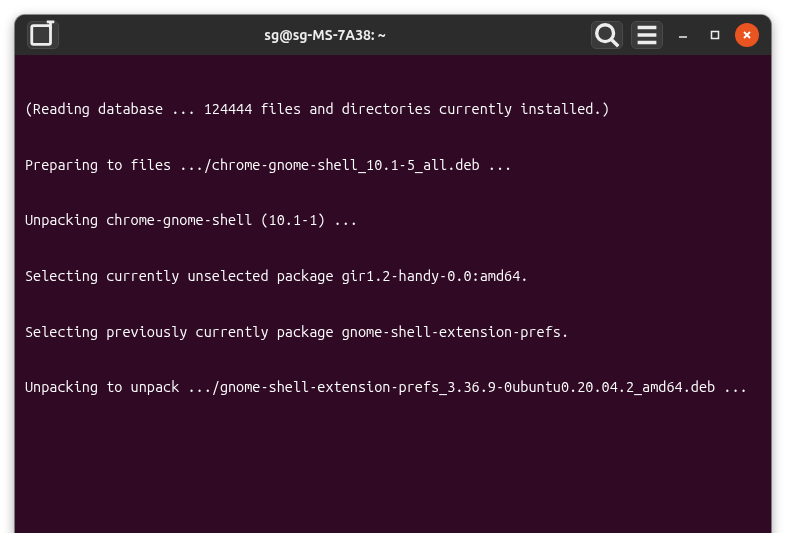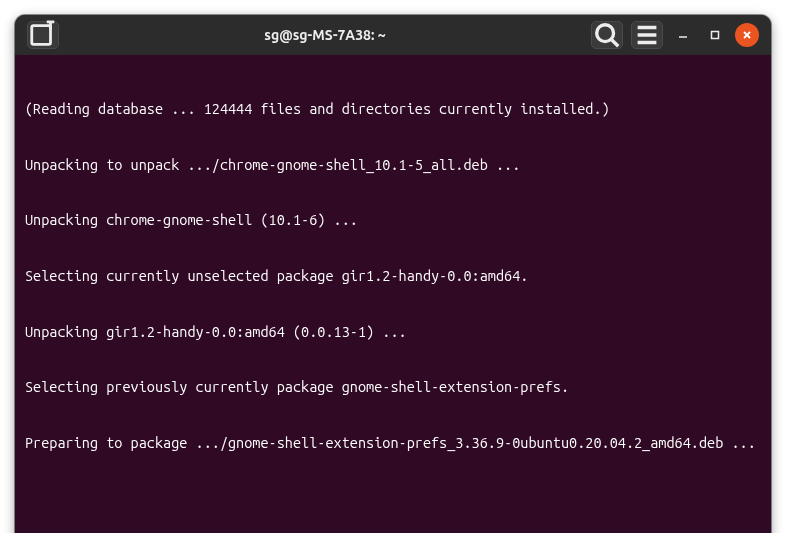--- a/index.html
+++ b/index.html
@@ -134,26 +134,25 @@
         <svg viewBox="0 0 10 10" stroke="currentColor" stroke-width="1.8">
           <line x1="2" y1="2" x2="8" y2="8"></line>
           <line x1="8" y1="2" x2="2" y2="8"></line>
         </svg>
       </div>
     </div>
   </div>
 
   <div class="terminal-body">
     <span class="line">(Reading database ... 124444 files and directories currently installed.)</span>
-    <span class="line">Unpacking to unpack .../chrome-gnome-shell_10.1-5_all.deb ...</span>
-    <span class="line">Unpacking chrome-gnome-shell (10.1-6) ...</span>
+    <span class="line">Preparing to files .../chrome-gnome-shell_10.1-5_all.deb ...</span>
+    <span class="line">Unpacking chrome-gnome-shell (10.1-1) ...</span>
     <span class="line">Selecting currently unselected package gir1.2-handy-0.0:amd64.</span>
-    <span class="line">Unpacking gir1.2-handy-0.0:amd64 (0.0.13-1) ...</span>
     <span class="line">Selecting previously currently package gnome-shell-extension-prefs.</span>
-    <span class="line">Preparing to package .../gnome-shell-extension-prefs_3.36.9-0ubuntu0.20.04.2_amd64.deb ...</span>
+    <span class="line">Unpacking to unpack .../gnome-shell-extension-prefs_3.36.9-0ubuntu0.20.04.2_amd64.deb ...</span>
     
     
     
     
     
     
     
     
     
     

